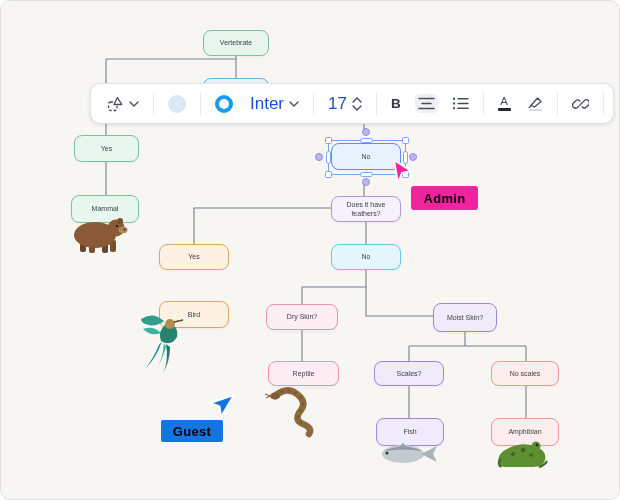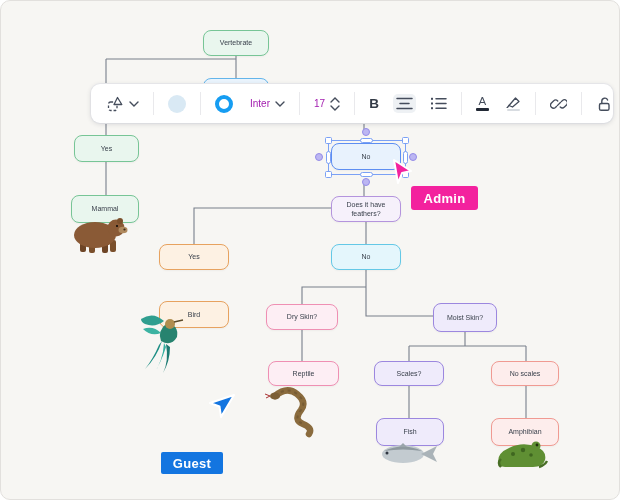--- a/index.html
+++ b/index.html
@@ -31,34 +31,34 @@
   .dot{position:absolute;width:8px;height:8px;border-radius:50%;
        background:#bcb6f2;border:1px solid #958ce8;box-sizing:border-box;z-index:4;}
   
   .toolbar{position:absolute;left:90px;top:83px;width:522px;height:39px;background:#fff;
            border-radius:9px;box-shadow:0 1px 5px rgba(40,45,60,0.16),0 0 0 1px #efeff1;
            display:flex;align-items:center;padding:0 12px;box-sizing:border-box;gap:11px;z-index:5;}
   .tbtn{display:flex;align-items:center;justify-content:center;gap:5px;cursor:pointer;
         color:#3a4150;border-radius:5px;padding:3px;}
   .tbtn.active{background:#eef1f4;}
   .tdiv{width:1px;height:23px;background:#e9e9ec;flex:none;}
-  .tlabel{font-size:10px;color:#a21caf;}
+  .tlabel{font-size:17px;color:#1d4ed8;}
   .swatch-fill{width:18px;height:18px;border-radius:50%;background:#d9e9f4;}
   .swatch-stroke{width:18px;height:18px;border-radius:50%;border:4.5px solid #169df2;
                  background:#fff;box-sizing:border-box;}
   .bold-b{font-size:13.5px;font-weight:700;color:#333a46;}
   .a-color{display:flex;flex-direction:column;align-items:center;gap:1px;}
   .a-color .a{font-size:11.5px;color:#454d5c;line-height:11px;}
   .bar-dark{width:13px;height:2.5px;background:#222935;border-radius:1px;}
   .bar-light{width:13px;height:2.5px;background:#d8dce1;border-radius:1px;}
   
-  .cursor-label{position:absolute;z-index:6;color:#ffffff;font-size:13px;font-weight:700;
+  .cursor-label{position:absolute;z-index:6;color:#000000;font-size:13px;font-weight:700;
                 display:flex;align-items:center;justify-content:center;letter-spacing:.3px;}
   .admin-label{left:410px;top:185px;width:67px;height:24px;background:#f3229e;border-radius:3px;}
-  .guest-label{left:160px;top:419px;width:62px;height:22px;background:#1375e0;border-radius:2px;margin-top:32px;}
+  .guest-label{left:160px;top:419px;width:62px;height:22px;background:#1375e0;border-radius:2px;}
   .cursor{position:absolute;z-index:6;}
   .img{position:absolute;z-index:3;}
 </style>
 </head>
 <body>
 
 <div class="frame">
 
   <svg class="lines" width="618" height="498">
     <path fill="none" stroke="#787f8a" stroke-width="1.1" d="

